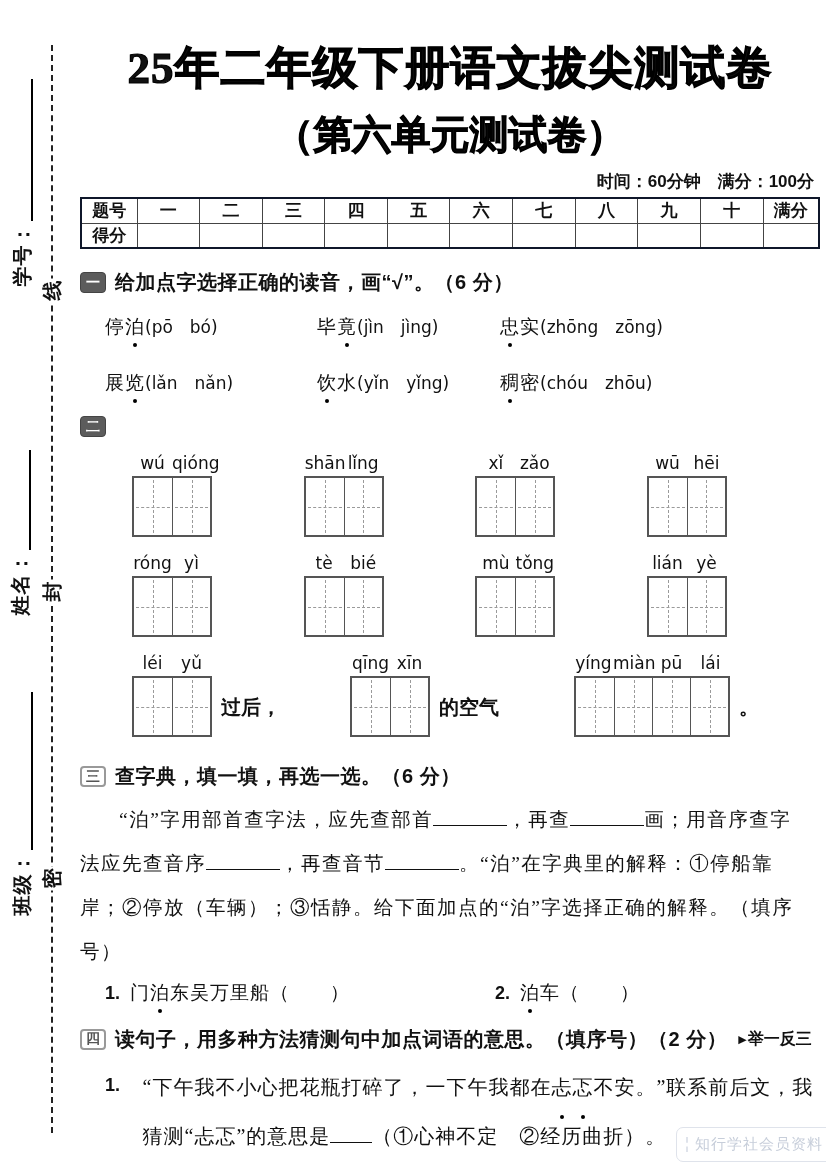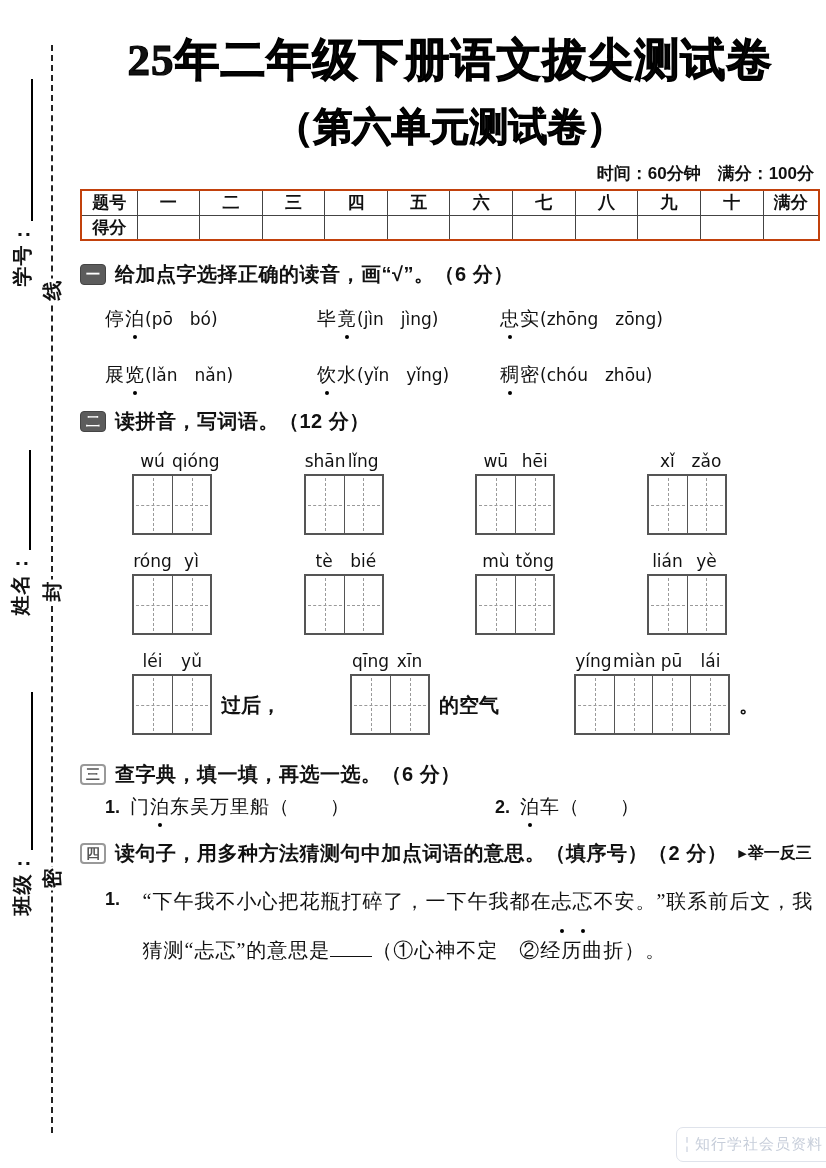--- a/index.html
+++ b/index.html
@@ -16,34 +16,34 @@
     white-space:nowrap; font-weight:bold; font-size:20px; letter-spacing:1px;
     display:flex; align-items:center; justify-content:center; height:32px;
   }
   .side-blank { display:inline-block; border-bottom:2.5px solid #000; height:1.1em; vertical-align:baseline; margin-left:2px; }
   .seal-char {
     position:absolute; transform:rotate(-90deg); font-size:20px; font-weight:bold;
     background:#fff; padding:1px 2px; left:40px;
   }
 
   
-  .main { position:absolute; left:80px; top:8px; width:740px; }
+  .main { position:absolute; left:80px; top:16px; width:740px; }
   .page-title {
     margin-top:22px; text-align:center; font-size:45px; font-weight:900;
     letter-spacing:1px; font-family:"Liberation Serif","DejaVu Serif",serif;
     -webkit-text-stroke:1.2px #000;
   }
   .page-subtitle {
     margin-top:10px; text-align:center; font-size:39px; font-weight:900;
     font-family:"Liberation Serif","DejaVu Serif",serif; -webkit-text-stroke:1px #000;
   }
   .meta { margin-top:8px; text-align:right; padding-right:6px; font-size:17px; font-weight:bold; }
 
   
-  table.score { border-collapse:collapse; width:740px; margin-top:4px; border:2px solid #c2410c; }
+  table.score { border-collapse:collapse; width:740px; margin-top:4px; border:2px solid #0f172a; }
   table.score td { border:1.5px solid #444; height:25px; text-align:center; font-size:17px; font-weight:bold; }
   table.score td:first-child { width:56px; }
   table.score td:last-child { width:56px; }
 
   
   .sec-hdr { display:flex; align-items:center; gap:9px; margin-top:20px; font-size:20px; }
   .sec-title { font-weight:800; letter-spacing:0.5px; }
   .badge {
     width:26px; height:21px; border-radius:4px; display:inline-flex; align-items:center;
     justify-content:center; font-size:14px; font-weight:bold; flex:none;
@@ -196,21 +196,20 @@
         <span class="pinyin-opts">(yǐn　yǐng)</span>
       </div>
       <div class="q1-item">
         <span class="word"><span class="dotted">稠</span><span>密</span></span>
         <span class="pinyin-opts">(chóu　zhōu)</span>
       </div>
     </div>
 
   <div class="sec-hdr">
     <span class="badge solid">二</span>
-    <span class="sec-title">读拼音，写词语。（12 分）</span>
   </div>
   <div>
       <div class="q2-row q2-row-even">
         <div class="wgroup">
           <div class="pylabels">
             <span class="py">wú</span>
             <span class="py">qióng</span>
           </div>
           <div class="wgrid">
             <div class="wcell"></div>
@@ -222,32 +221,32 @@
             <span class="py">shān</span>
             <span class="py">lǐng</span>
           </div>
           <div class="wgrid">
             <div class="wcell"></div>
             <div class="wcell"></div>
           </div>
         </div>
         <div class="wgroup">
           <div class="pylabels">
+            <span class="py">xǐ</span>
+            <span class="py">zǎo</span>
+          </div>
+          <div class="wgrid">
+            <div class="wcell"></div>
+            <div class="wcell"></div>
+          </div>
+        </div>
+        <div class="wgroup">
+          <div class="pylabels">
             <span class="py">wū</span>
             <span class="py">hēi</span>
-          </div>
-          <div class="wgrid">
-            <div class="wcell"></div>
-            <div class="wcell"></div>
-          </div>
-        </div>
-        <div class="wgroup">
-          <div class="pylabels">
-            <span class="py">xǐ</span>
-            <span class="py">zǎo</span>
           </div>
           <div class="wgrid">
             <div class="wcell"></div>
             <div class="wcell"></div>
           </div>
         </div>
       </div>
       <div class="q2-row q2-row-even">
         <div class="wgroup">
           <div class="pylabels">
@@ -328,20 +327,21 @@
           </div>
         </div>
         <span class="gsuffix">。</span>
       </div>
     </div>
 
   <div class="sec-hdr" style="margin-top:26px;">
     <span class="badge outline">三</span>
     <span class="sec-title">查字典，填一填，再选一选。（6 分）</span>
   </div>
+  <div class="q3-para"><span>“泊”字用部首查字法，应先查部首</span><span class="blank"></span><span>，再查</span><span class="blank"></span><span>画；用音序查字法应先查音序</span><span class="blank"></span><span>，再查音节</span><span class="blank"></span><span>。“泊”在字典里的解释：①停船靠岸；②停放（车辆）；③恬静。给下面加点的“泊”字选择正确的解释。（填序号）</span></div>
   <div class="q3-items">
       <div class="q3-item">
         <span class="ino">1.</span>
         <span class="word"><span>门</span><span class="dotted">泊</span><span>东吴万里船（　　）</span></span>
       </div>
       <div class="q3-item">
         <span class="ino">2.</span>
         <span class="word"><span class="dotted">泊</span><span>车（　　）</span></span>
       </div>
     </div>

